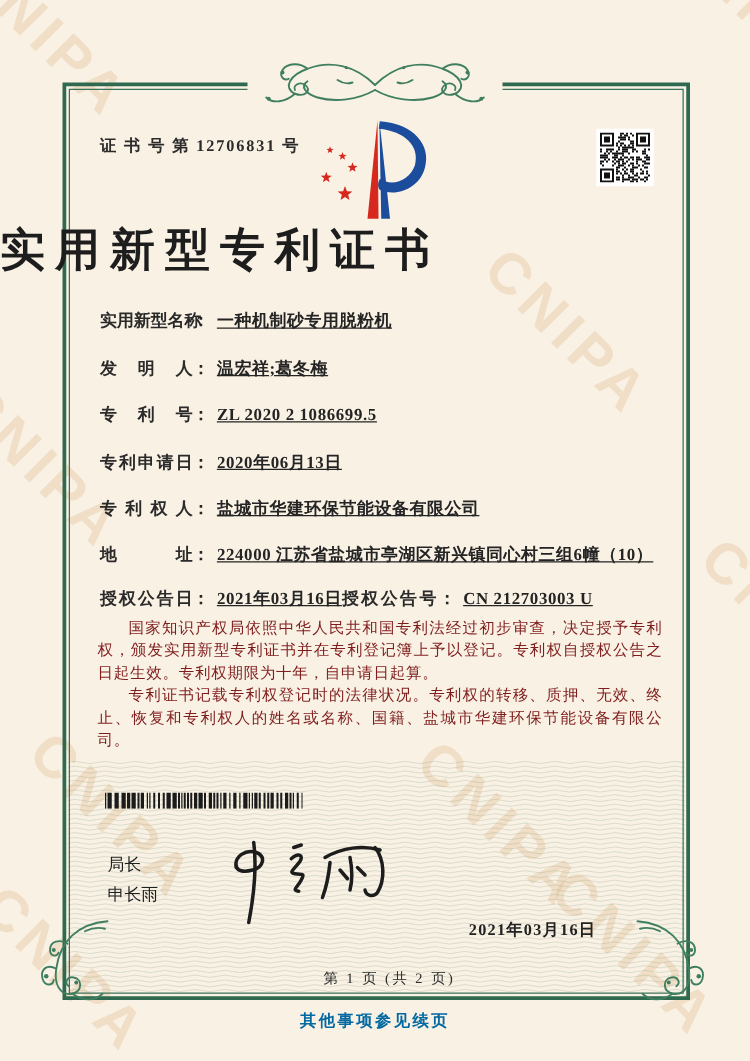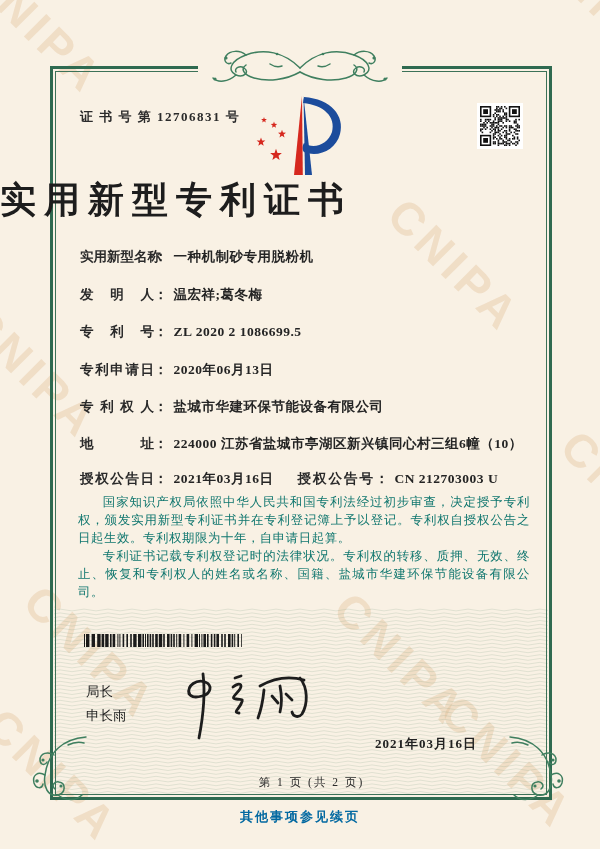--- a/index.html
+++ b/index.html
@@ -34,25 +34,25 @@
   .title { position:absolute; left:0; top:176px; width:100%; text-align:left;
            font-size:36px; font-weight:bold; letter-spacing:8px; color:#1d1d1d; }
 
   .fields { position:absolute; left:80px; top:0; width:460px; }
   .frow { position:absolute; left:0; font-size:13.5px; color:#242424; white-space:nowrap; }
   .r1{top:248px;} .r2{top:286px;} .r3{top:323px;} .r4{top:361px;} .r5{top:398px;} .r6{top:435px;} .r7{top:470px;}
   .flabel { display:inline-block; width:74px; text-align:justify; text-align-last:justify;
             font-weight:bold; color:#2a2a2a; }
   .flabel2 { display:inline-block; font-weight:bold; color:#2a2a2a; letter-spacing:2px; }
   .colon { font-weight:bold; }
-  .fvalue { margin-left:6px; font-weight:600; letter-spacing:0.5px; }
-  .pair2 { margin-left:24px; }
+  .fvalue { margin-left:6px; font-weight:600; letter-spacing:0.5px;text-decoration:underline; }
+  .pair2 { }
 
   .paras { position:absolute; left:78px; top:493px; width:452px; }
-  .paras p { font-size:12.4px; line-height:18px; color:#0f766e; text-align:justify;
+  .paras p { font-size:12.4px; line-height:18px; color:#7f1d1d; text-align:justify;
              text-indent:2em; letter-spacing:0.6px; font-weight:500; }
 
   .barcode { position:absolute; left:84px; top:634px; }
 
   .sig-labels { position:absolute; left:86px; top:680px; font-family:"Liberation Sans", sans-serif;
                 font-size:13.5px; font-weight:normal; color:#1f1f1f; line-height:24px; }
   .signature { position:absolute; left:172px; top:660px; }
 
   .issue-date { position:absolute; left:375px; top:735px; font-size:13px; font-weight:600;
                 letter-spacing:1px; color:#222; }

